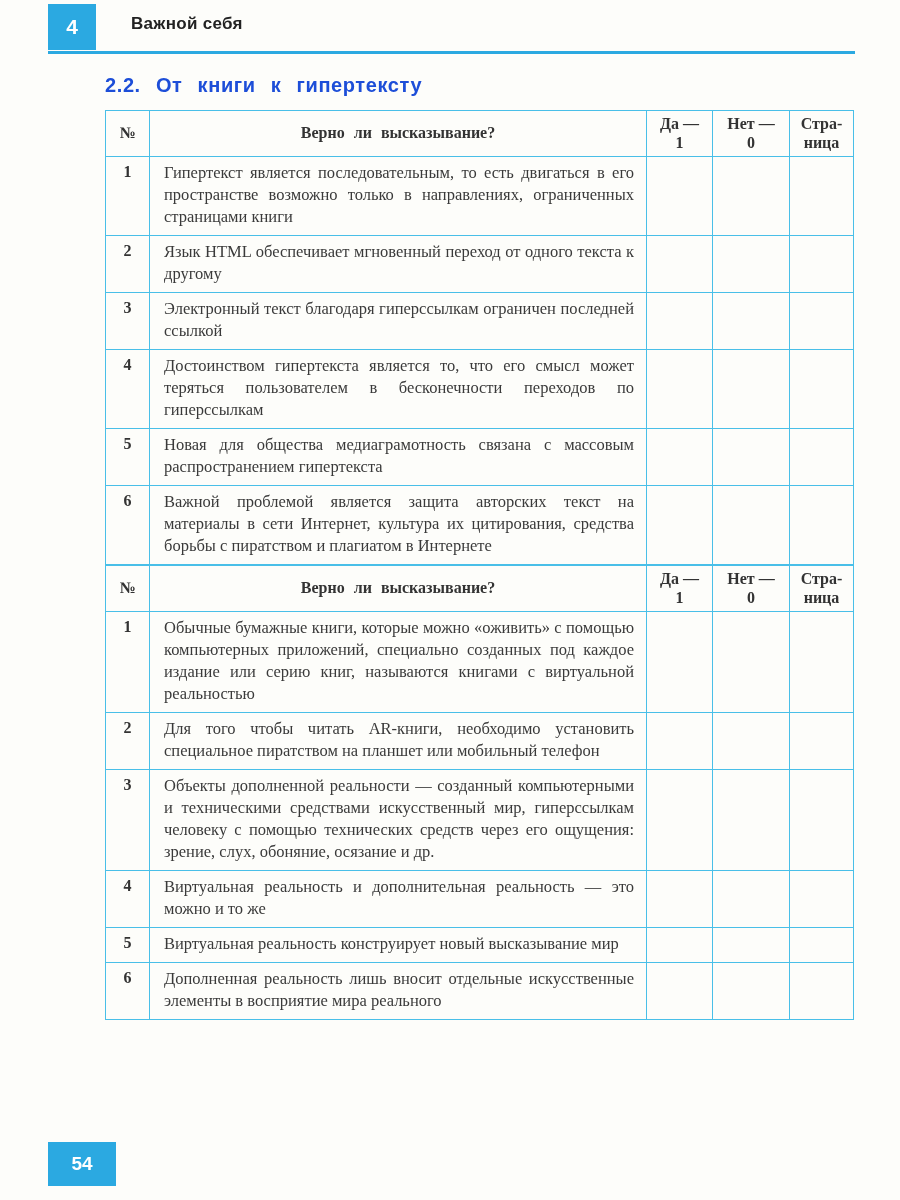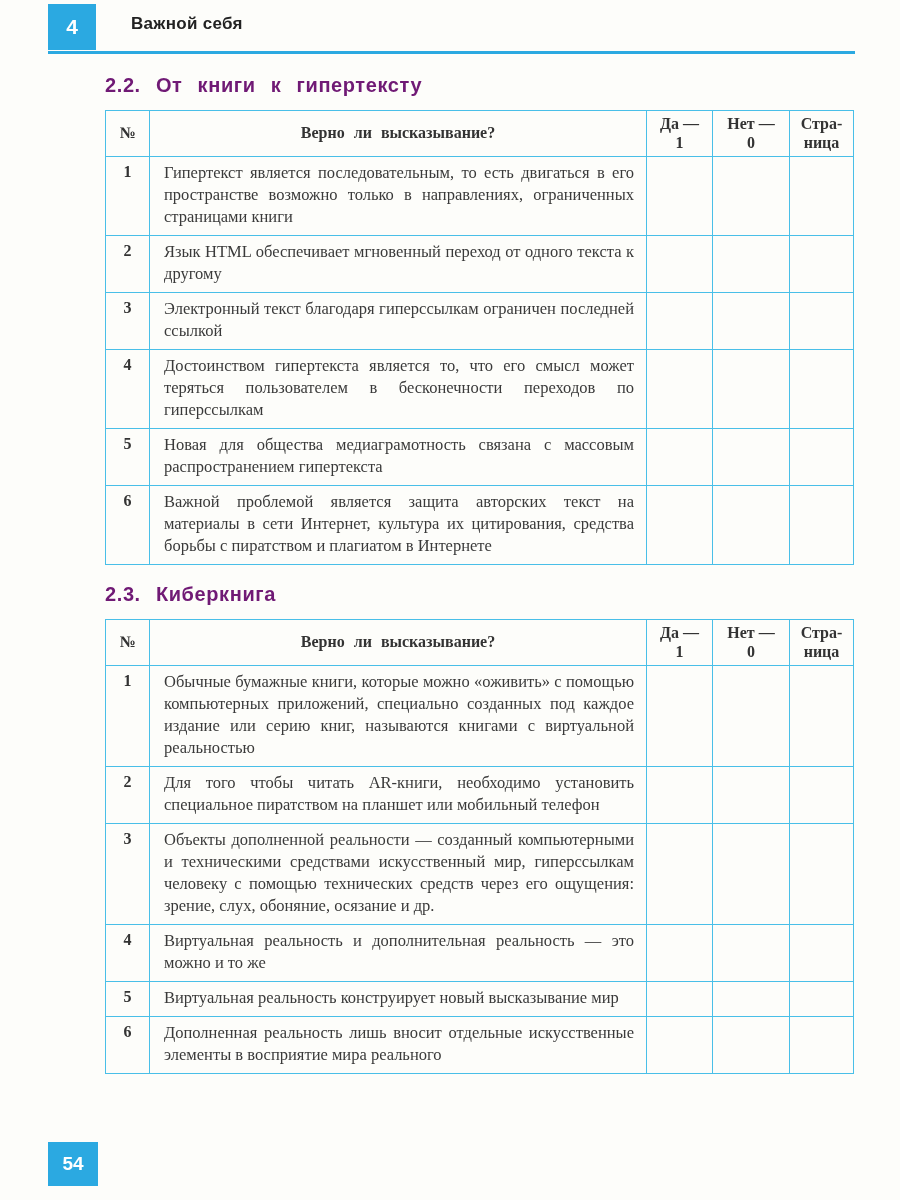--- a/index.html
+++ b/index.html
@@ -39,21 +39,21 @@
   
   .content {
     position: absolute;
     left: 105px; top: 66px;
     width: 748px;
   }
   .section-title {
     font-family: "Liberation Sans", sans-serif;
     font-weight: bold;
     font-size: 20px;
-    color: #701a75;
+    color: #1d4ed8;
     letter-spacing: 0.6px;
     word-spacing: 9px;
     margin: 18px 0 13px 0;
   }
   .qsection:first-child .section-title { margin-top: 8px; }
   table.qtable {
     border-collapse: collapse;
     table-layout: fixed;
     width: 748px;
   }
@@ -93,21 +93,21 @@
     vertical-align: top;
     padding: 5px 12px 7px 14px;
     color: #3a3a3a;
     margin-top: 36px;
   }
   td.ans { height: 100%; }
   
   .page-number-box {
     position: absolute;
     left: 48px; top: 1142px;
-    width: 50px; height: 44px;
+    width: 68px; height: 44px;
     background: #2ba9e1;
     display: flex; align-items: center; justify-content: center;
     color: #ffffff;
     font-family: "Liberation Sans", sans-serif;
     font-weight: bold; font-size: 19px;
   }
 </style>
 </head>
 <body>
 
@@ -187,21 +187,20 @@
     <td class="text">Важной проблемой является защита авторских текст на материалы в сети Интернет, культура их цитирования, средства борьбы с пиратством и плагиатом в Интернете</td>
     <td class="ans"></td>
     <td class="ans"></td>
     <td class="ans"></td>
   </tr>
 </tbody>
     </table>
   </section>
 
   <section class="qsection">
-    <h2 class="section-title">2.3. Киберкнига</h2>
     <table class="qtable">
       <colgroup>
         <col class="c-num">
           <col class="c-text">
           <col class="c-yes">
           <col class="c-no">
           <col class="c-page">
       </colgroup>
       <thead>
         <tr>

